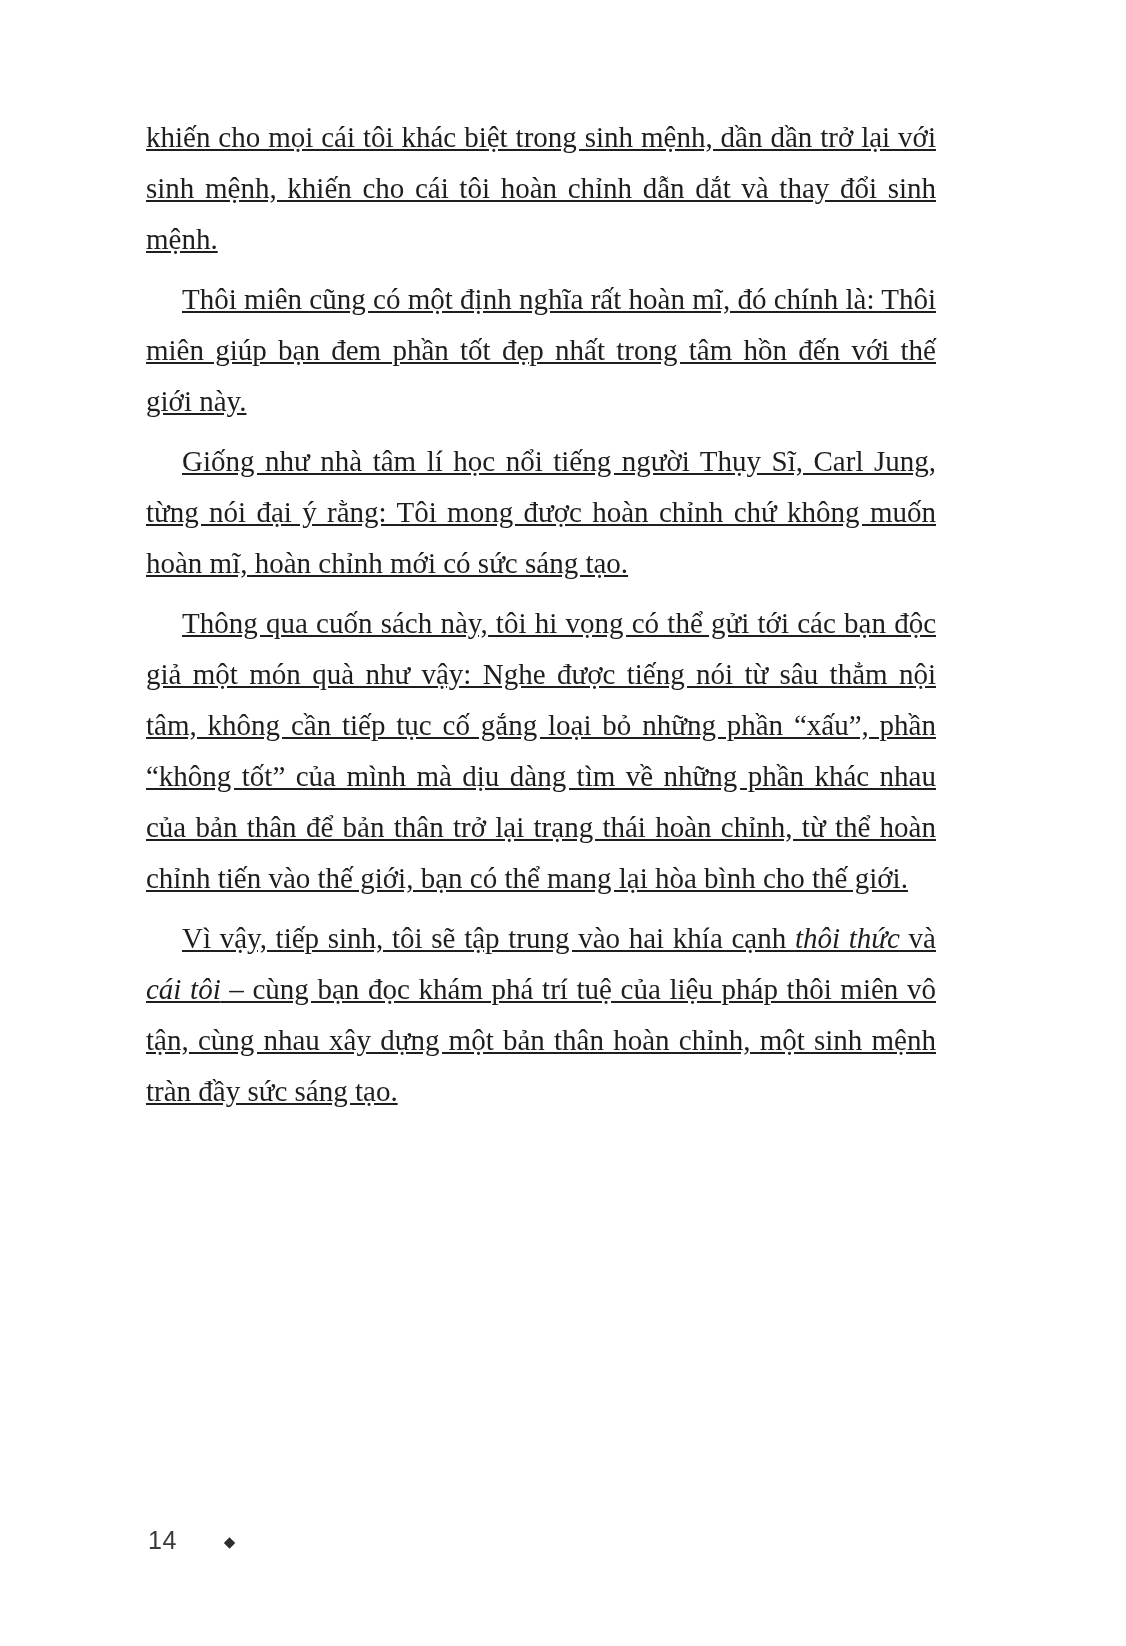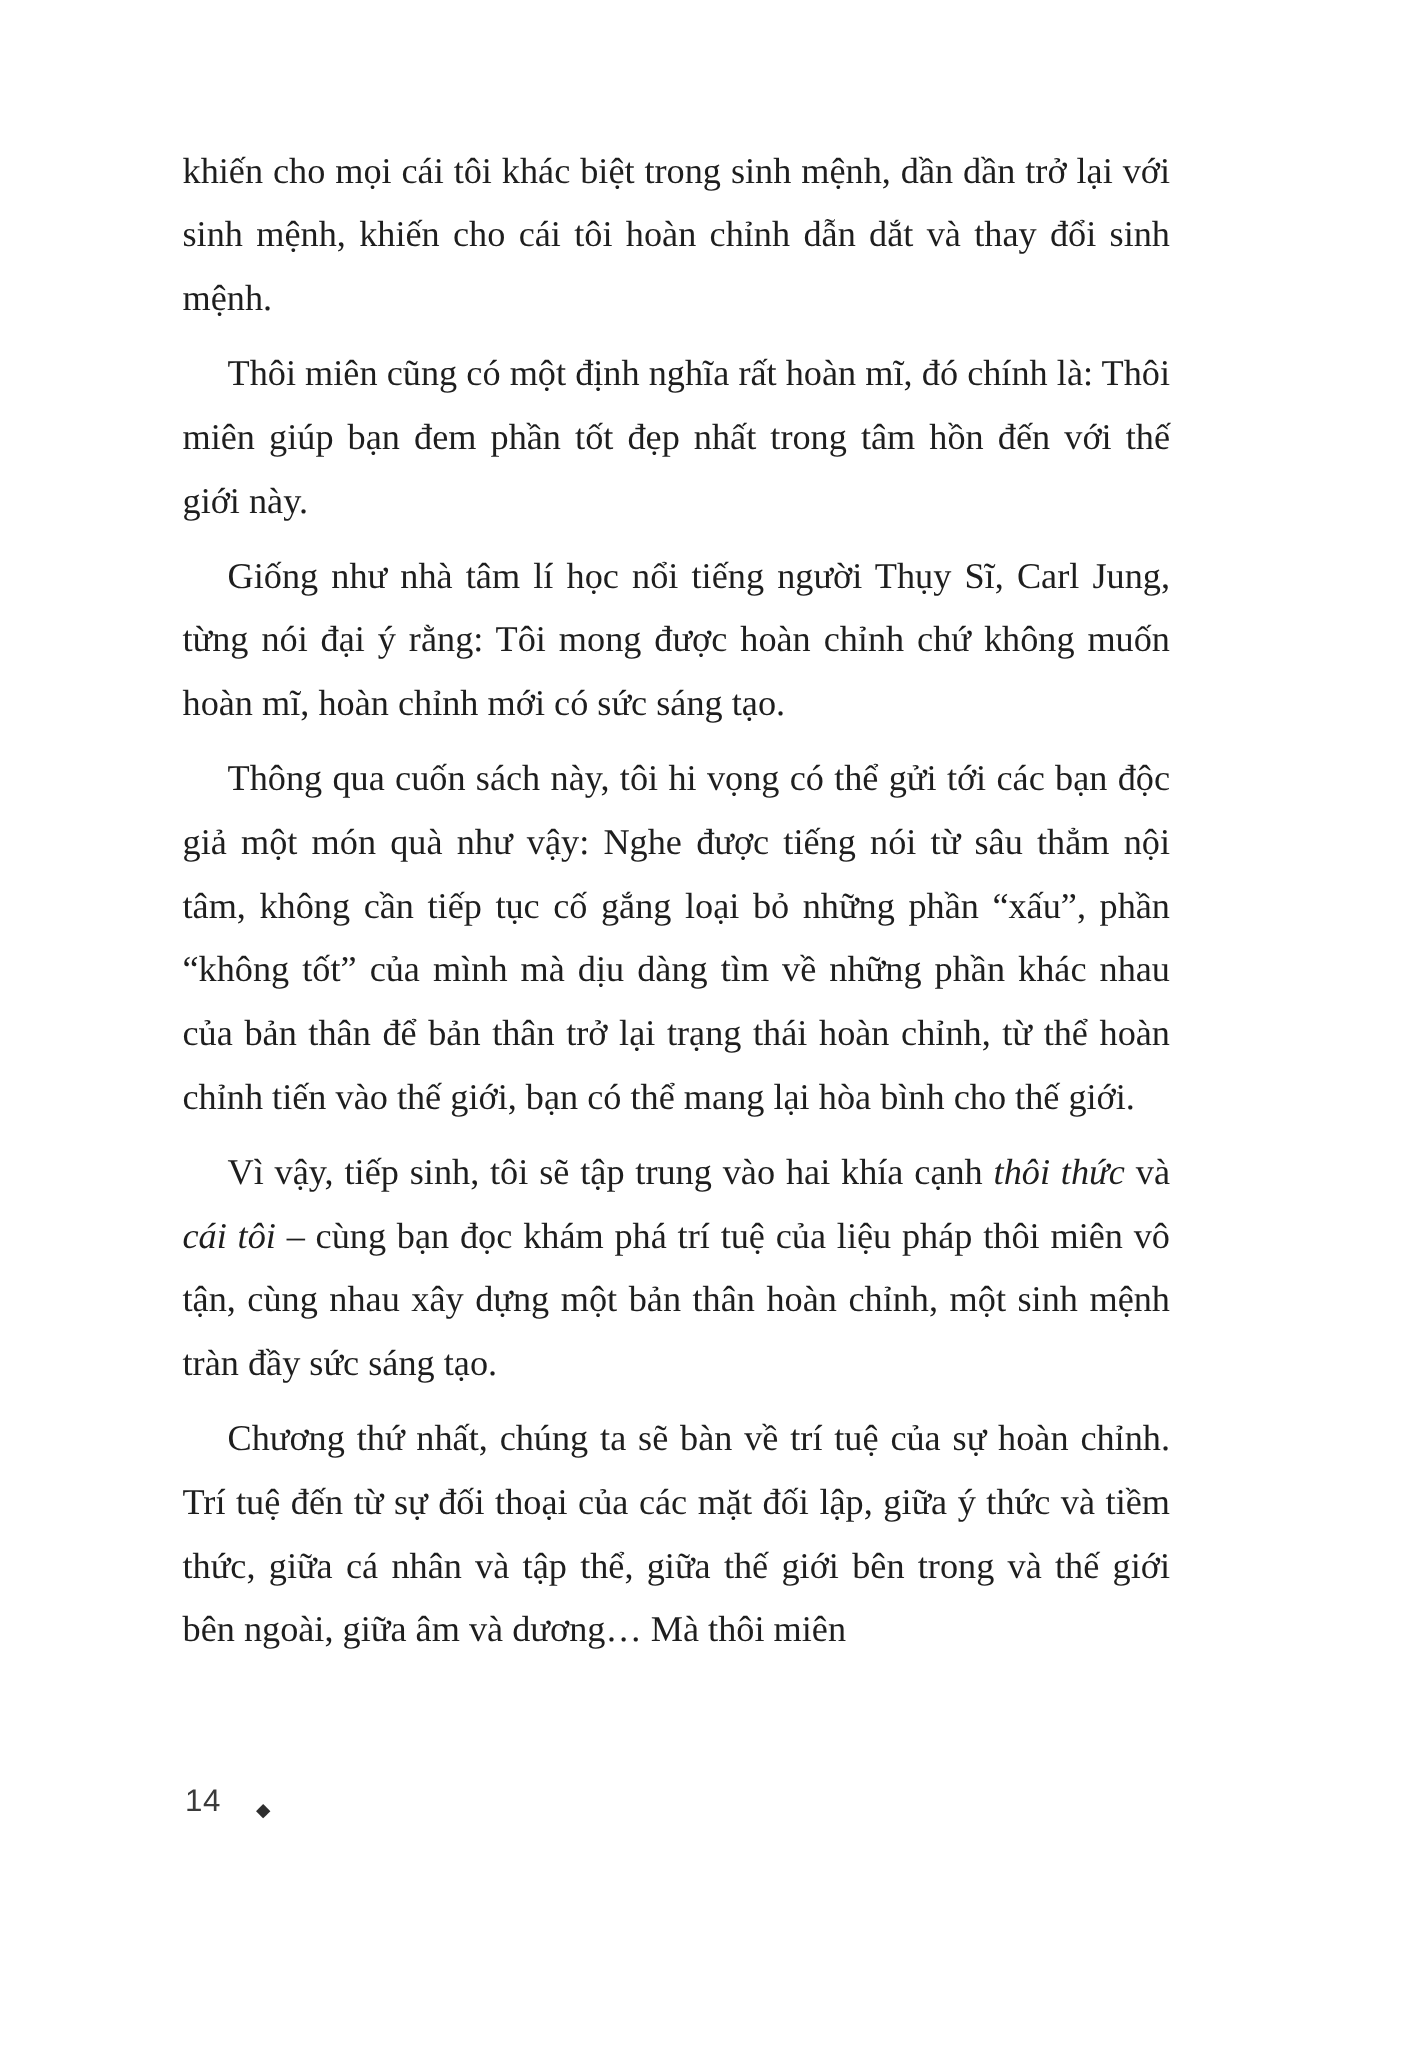--- a/index.html
+++ b/index.html
@@ -21,35 +21,37 @@
     left: 146px;
     top: 112px;
     width: 790px;
     font-size: 29px;
     line-height: 51px;
     text-align: justify;
   }
   .para {
     margin: 0 0 9px 0;
     padding: 0;
+    text-decoration: underline;
   }
   .para.indent {
     text-indent: 36px;
   }
   .para .italic {
     font-style: italic;
   }
   .footer {
     position: absolute;
     left: 148px;
-    top: 1427px;
+    top: 1526px;
     display: flex;
-    align-items: flex-end;
+    align-items: center;
     font-family: "Liberation Sans", "DejaVu Sans", sans-serif;
     color: #3a3a3a;
+    gap: 19px;
   }
   .footer .page-num {
     font-size: 25px;
     letter-spacing: 0.5px;
   }
   .footer .diamond {
     font-size: 15px;
     margin: 0 26px 0 28px;
     color: #2e2e2e;
     transform: translateY(1px);
@@ -63,21 +65,20 @@
 <body>
 
 <div class="page">
 
   <main class="body-text">
       <p class="para"><span class="">khiến cho mọi cái tôi khác biệt trong sinh mệnh, dần dần trở lại với sinh mệnh, khiến cho cái tôi hoàn chỉnh dẫn dắt và thay đổi sinh mệnh.</span></p>
       <p class="para indent"><span class="">Thôi miên cũng có một định nghĩa rất hoàn mĩ, đó chính là: Thôi miên giúp bạn đem phần tốt đẹp nhất trong tâm hồn đến với thế giới này.</span></p>
       <p class="para indent"><span class="">Giống như nhà tâm lí học nổi tiếng người Thụy Sĩ, Carl Jung, từng nói đại ý rằng: Tôi mong được hoàn chỉnh chứ không muốn hoàn mĩ, hoàn chỉnh mới có sức sáng tạo.</span></p>
       <p class="para indent"><span class="">Thông qua cuốn sách này, tôi hi vọng có thể gửi tới các bạn độc giả một món quà như vậy: Nghe được tiếng nói từ sâu thẳm nội tâm, không cần tiếp tục cố gắng loại bỏ những phần “xấu”, phần “không tốt” của mình mà dịu dàng tìm về những phần khác nhau của bản thân để bản thân trở lại trạng thái hoàn chỉnh, từ thể hoàn chỉnh tiến vào thế giới, bạn có thể mang lại hòa bình cho thế giới.</span></p>
       <p class="para indent"><span class="">Vì vậy, tiếp sinh, tôi sẽ tập trung vào hai khía cạnh </span><span class="italic">thôi thức</span><span class=""> và </span><span class="italic">cái tôi</span><span class=""> – cùng bạn đọc khám phá trí tuệ của liệu pháp thôi miên vô tận, cùng nhau xây dựng một bản thân hoàn chỉnh, một sinh mệnh tràn đầy sức sáng tạo.</span></p>
-      <p class="para indent"><span class="">Chương thứ nhất, chúng ta sẽ bàn về trí tuệ của sự hoàn chỉnh. Trí tuệ đến từ sự đối thoại của các mặt đối lập, giữa ý thức và tiềm thức, giữa cá nhân và tập thể, giữa thế giới bên trong và thế giới bên ngoài, giữa âm và dương… Mà thôi miên</span></p>
     </main>
 
   <footer class="footer">
     <span class="page-num">14</span>
     <span class="diamond">◆</span>
   </footer>
 
 </div>
 
 </body></html>

